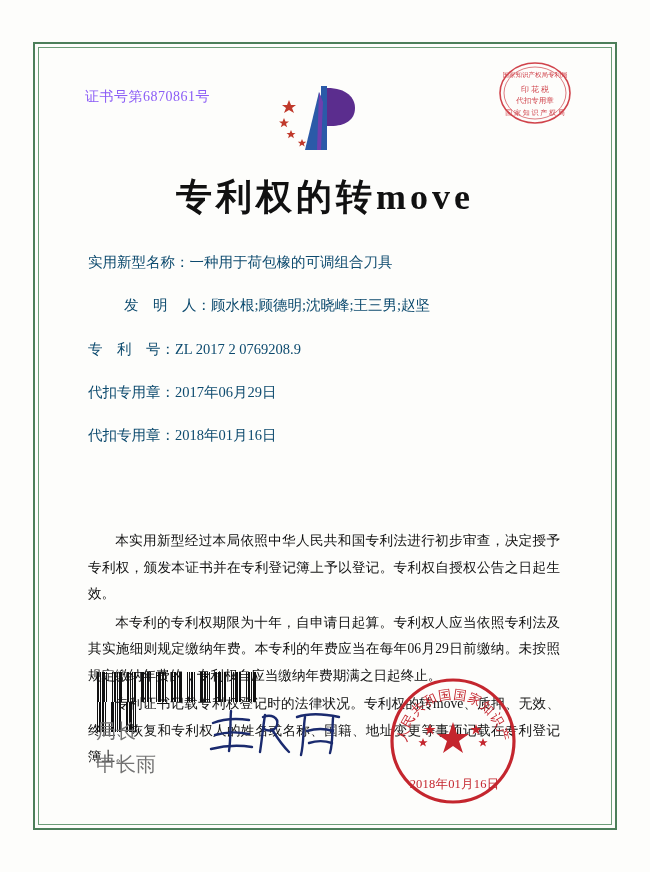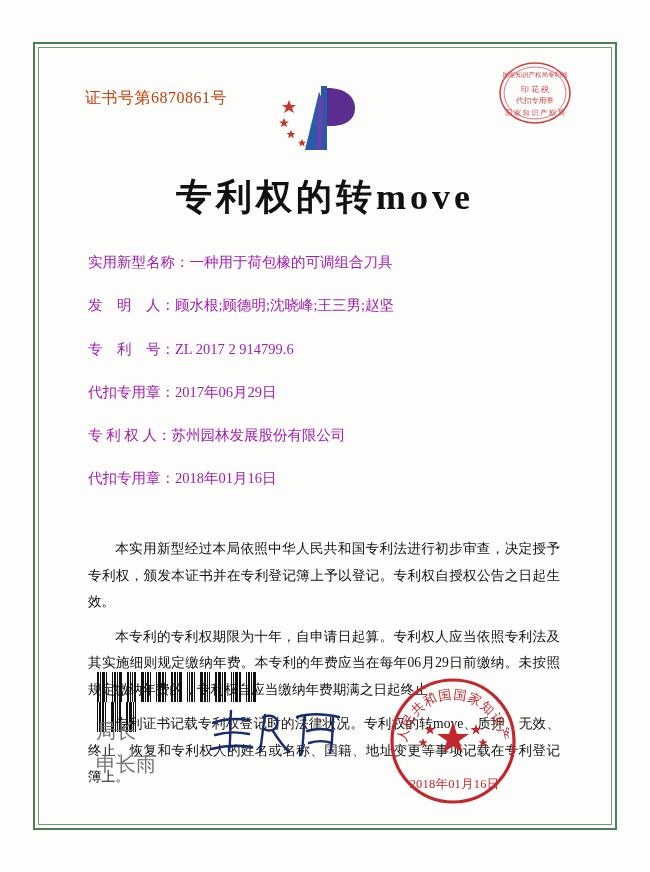--- a/index.html
+++ b/index.html
@@ -40,23 +40,23 @@
     height: 778px;
     border: 1px solid #6c9d78;
     box-sizing: border-box;
   }
 
   
   .cert-no {
     position: absolute;
     left: 85px;
     top: 88px;
-    font-size: 16px;
+    font-size: 14px;
     letter-spacing: 0.5px;
-    color: #c2410c;
+    color: #8b5cf6;
   }
 
   
   .logo {
     position: absolute;
     left: 275px;
     top: 78px;
     width: 100px;
     height: 80px;
   }
@@ -82,21 +82,21 @@
     color: #111;
     font-family: "Liberation Serif", "DejaVu Serif", serif;
   }
 
   .fields {
     position: absolute;
     left: 88px;
     top: 252px;
     width: 470px;
     font-size: 14.5px;
-    color: #a21caf;
+    color: #0c4a6e;
   }
   .field-row {
     margin-bottom: 23px;
     line-height: 1.4;
     white-space: nowrap;
   }
   .field-label {
     display: inline-block;
   }
   .field-value {
@@ -107,21 +107,21 @@
     position: absolute;
     left: 88px;
     top: 528px;
     width: 472px;
     font-size: 13.6px;
     line-height: 1.95;
     color: #111;
     text-align: justify;
   }
   .body-text p {
-    margin: 8px 0 2px 0;
+    margin: 0 0 2px 0;
     text-indent: 2em;
   }
 
   
   .barcode {
     position: absolute;
     left: 97px;
     top: 672px;
     width: 165px;
     height: 30px;
@@ -216,30 +216,27 @@
     </svg>
   </div>
 
   <div class="title">专利权的转move</div>
 
   <div class="fields">
     <div class="field-row">
       <span class="field-label">实用新型名称：</span><span class="field-value">一种用于荷包橡的可调组合刀具</span>
     </div>
     <div class="field-row">
-      <span class="field-label" style="letter-spacing: 0px;">发　明　人：</span><span class="field-value">顾水根;顾德明;沈晓峰;王三男;赵坚</span>
-    </div>
-    <div class="field-row">
-      <span class="field-label" style="letter-spacing: 0px;">专　利　号：</span><span class="field-value">ZL 2017 2 914799.6</span>
+      <span class="field-label" style="letter-spacing: 0px; margin-left: 36px;">发　明　人：</span><span class="field-value">顾水根;顾德明;沈晓峰;王三男;赵坚</span>
+    </div>
+    <div class="field-row">
+      <span class="field-label" style="letter-spacing: 0px;">专　利　号：</span><span class="field-value">ZL 2017 2 0769208.9</span>
     </div>
     <div class="field-row">
       <span class="field-label">代扣专用章：</span><span class="field-value">2017年06月29日</span>
-    </div>
-    <div class="field-row">
-      <span class="field-label">专 利 权 人：</span><span class="field-value">苏州园林发展股份有限公司</span>
     </div>
     <div class="field-row">
       <span class="field-label">代扣专用章：</span><span class="field-value">2018年01月16日</span>
     </div>
   </div>
 
   <div class="body-text">
     <p>本实用新型经过本局依照中华人民共和国专利法进行初步审查，决定授予专利权，颁发本证书并在专利登记簿上予以登记。专利权自授权公告之日起生效。</p>
     <p>本专利的专利权期限为十年，自申请日起算。专利权人应当依照专利法及其实施细则规定缴纳年费。本专利的年费应当在每年06月29日前缴纳。未按照规定缴纳年费的，专利权自应当缴纳年费期满之日起终止。</p>
     <p>专利证书记载专利权登记时的法律状况。专利权的转move、质押、无效、终止、恢复和专利权人的姓名或名称、国籍、地址变更等事项记载在专利登记簿上。</p>

